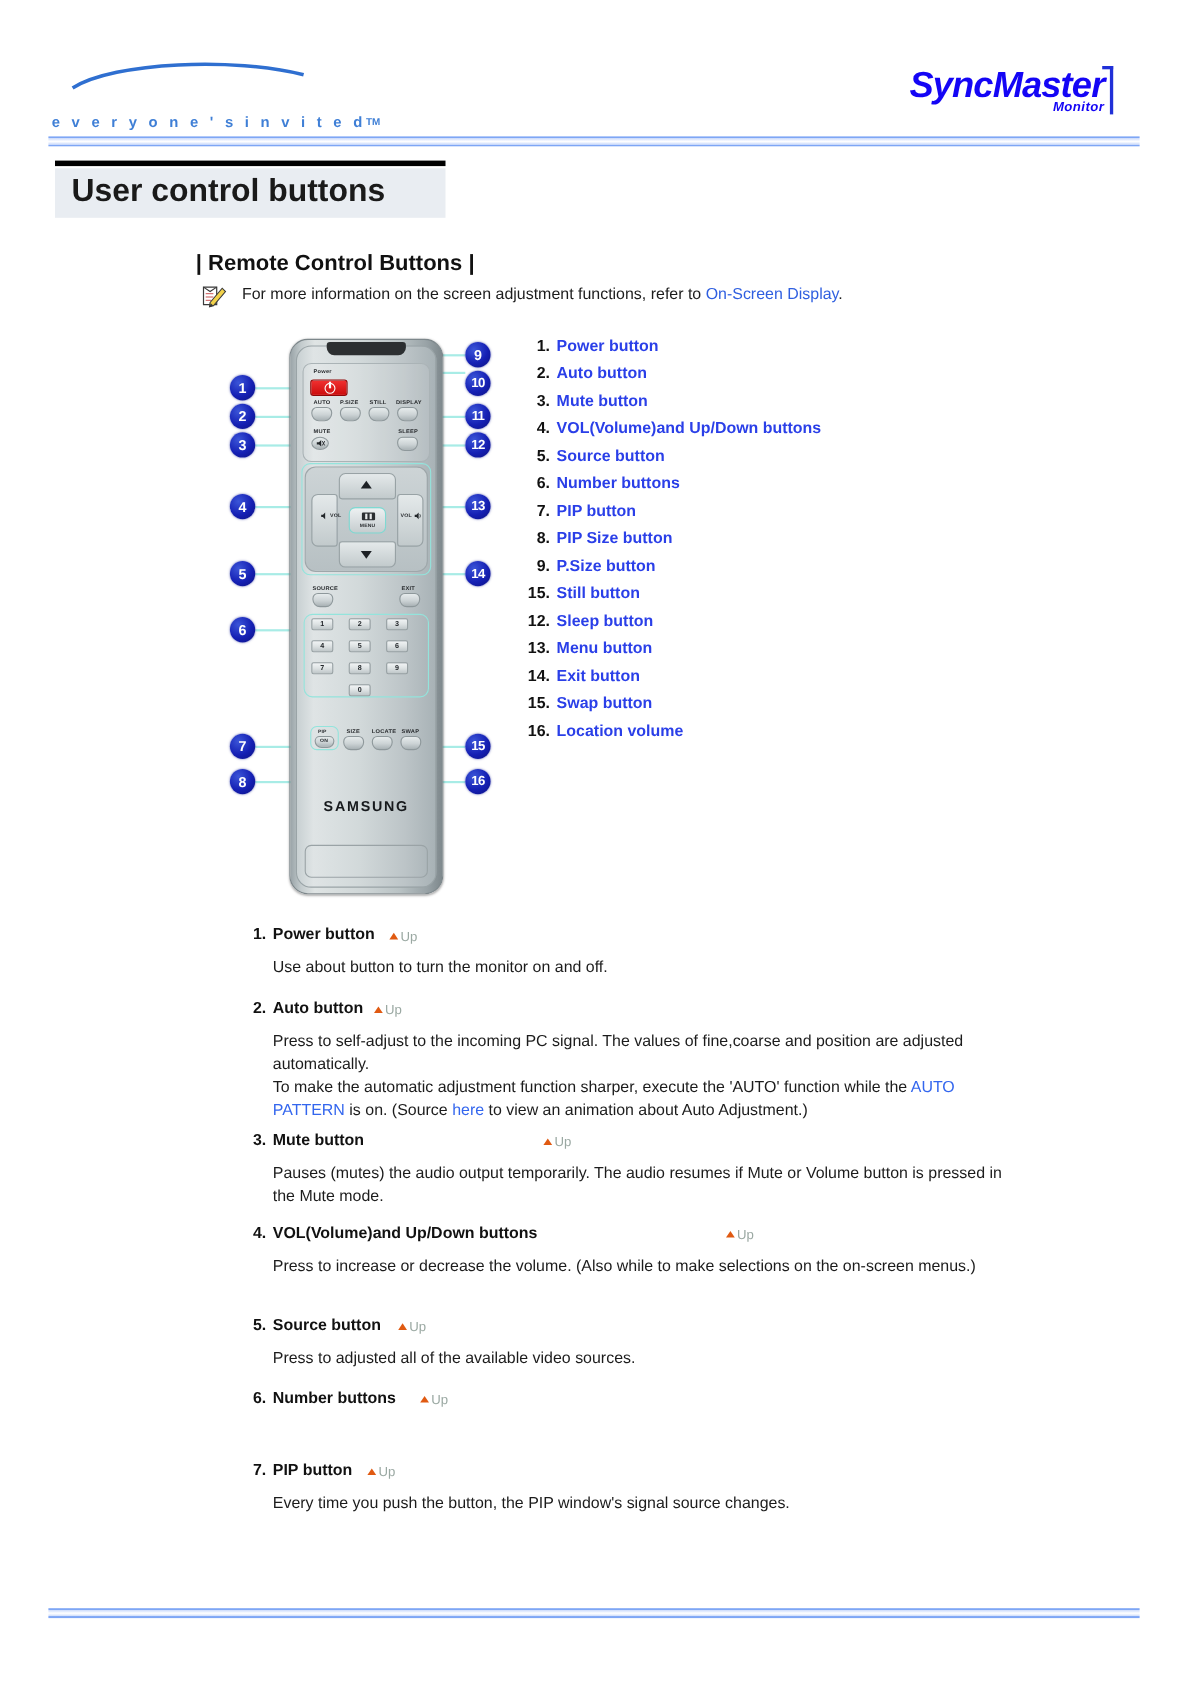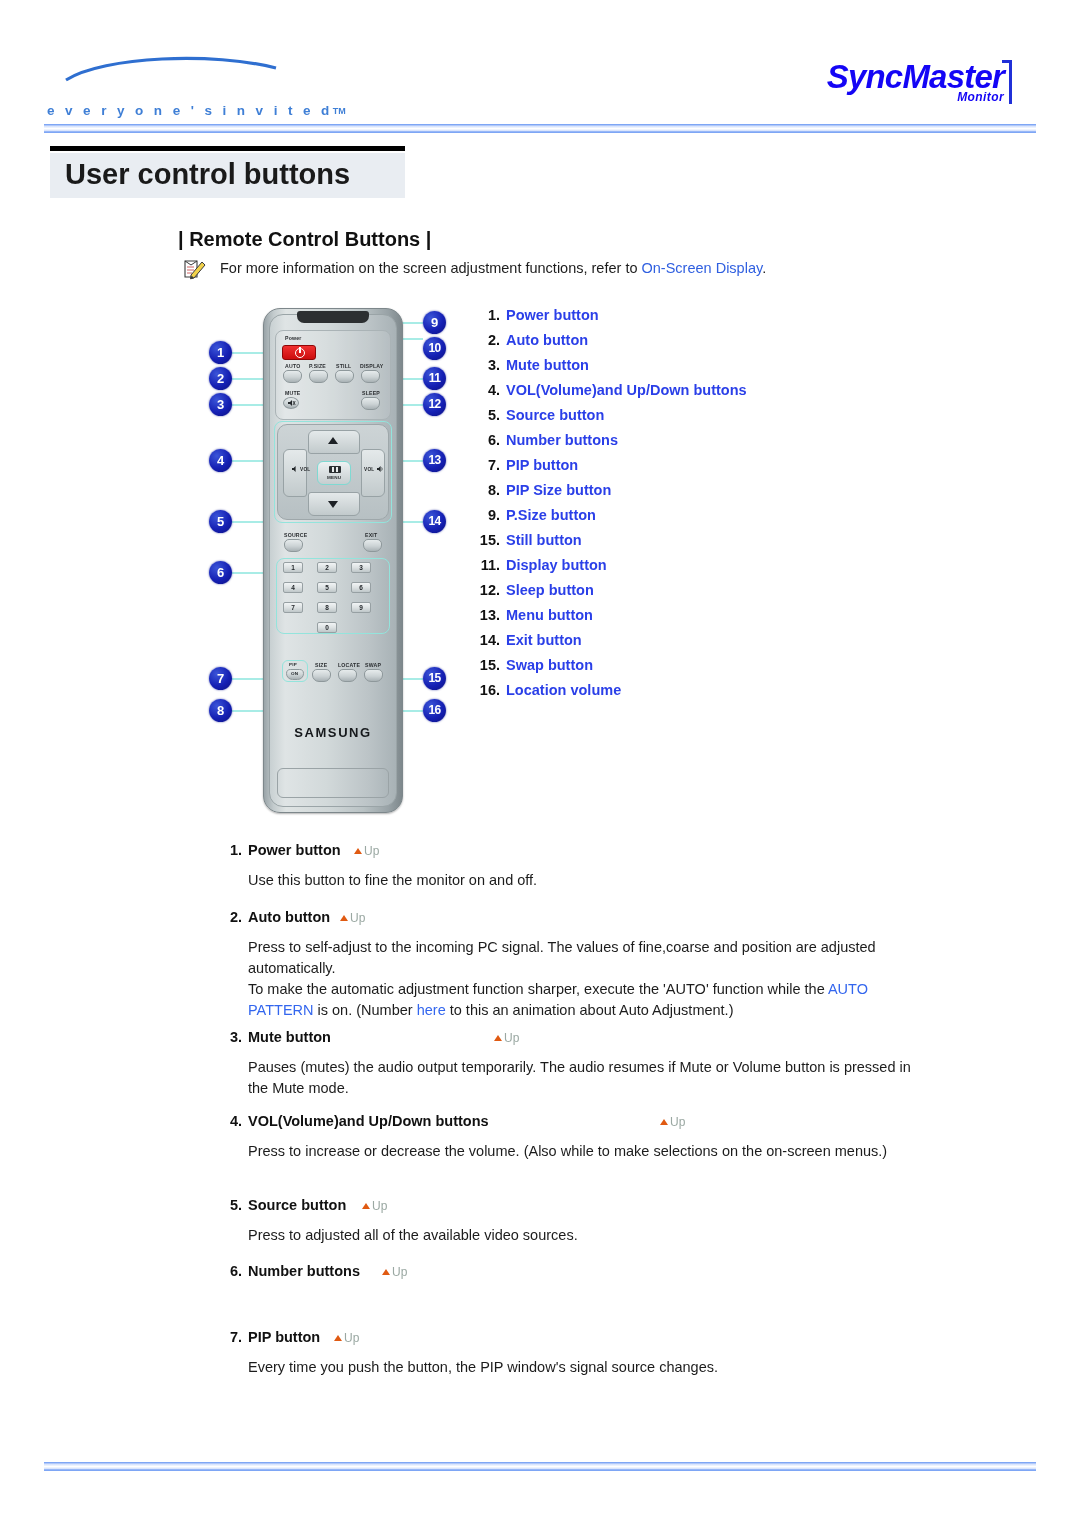--- a/index.html
+++ b/index.html
@@ -463,24 +463,20 @@
       </div>
     <div class="nl-row">
         <span class="nl-n">9.</span>
         <span class="nl-t">P.Size button</span>
       </div>
     <div class="nl-row">
         <span class="nl-n">15.</span>
         <span class="nl-t">Still button</span>
       </div>
     <div class="nl-row">
-        <span class="nl-n">11.</span>
-        <span class="nl-t">Display button</span>
-      </div>
-    <div class="nl-row">
         <span class="nl-n">12.</span>
         <span class="nl-t">Sleep button</span>
       </div>
     <div class="nl-row">
         <span class="nl-n">13.</span>
         <span class="nl-t">Menu button</span>
       </div>
     <div class="nl-row">
         <span class="nl-n">14.</span>
         <span class="nl-t">Exit button</span>
@@ -494,32 +490,32 @@
         <span class="nl-t">Location volume</span>
       </div>
   </div>
 
   <div class="body-sect" style="top:842px;">
     <div class="bs-head">
       <span class="bs-num">1.</span>
       <span class="bs-title">Power button</span>
       <span class="up-link" style="left:132px; top:2px;"><span class="tri"></span><span>Up</span></span>
     </div>
-    <div class="bs-body">Use this button to fine the monitor on and off.</div>
+    <div class="bs-body">Use about button to turn the monitor on and off.</div>
   </div>
 
   <div class="body-sect" style="top:909px;">
     <div class="bs-head">
       <span class="bs-num">2.</span>
       <span class="bs-title">Auto button</span>
       <span class="up-link" style="left:118px; top:2px;"><span class="tri"></span><span>Up</span></span>
     </div>
     <div class="bs-body">
       <div>Press to self-adjust to the incoming PC signal. The values of fine,coarse and position are adjusted automatically.</div>
-      <div><span>To make the automatic adjustment function sharper, execute the 'AUTO' function while the </span><span class="lnk-b">AUTO PATTERN</span><span> is on. (Number </span><span class="lnk-b">here</span><span> to this an animation about Auto Adjustment.)</span></div>
+      <div><span>To make the automatic adjustment function sharper, execute the 'AUTO' function while the </span><span class="lnk-b">AUTO PATTERN</span><span> is on. (Source </span><span class="lnk-b">here</span><span> to view an animation about Auto Adjustment.)</span></div>
     </div>
   </div>
 
   <div class="body-sect" style="top:1029px;">
     <div class="bs-head">
       <span class="bs-num">3.</span>
       <span class="bs-title">Mute button</span>
       <span class="up-link" style="left:272px; top:2px;"><span class="tri"></span><span>Up</span></span>
     </div>
     <div class="bs-body">Pauses (mutes) the audio output temporarily. The audio resumes if Mute or  Volume button is pressed in the Mute mode.</div>

